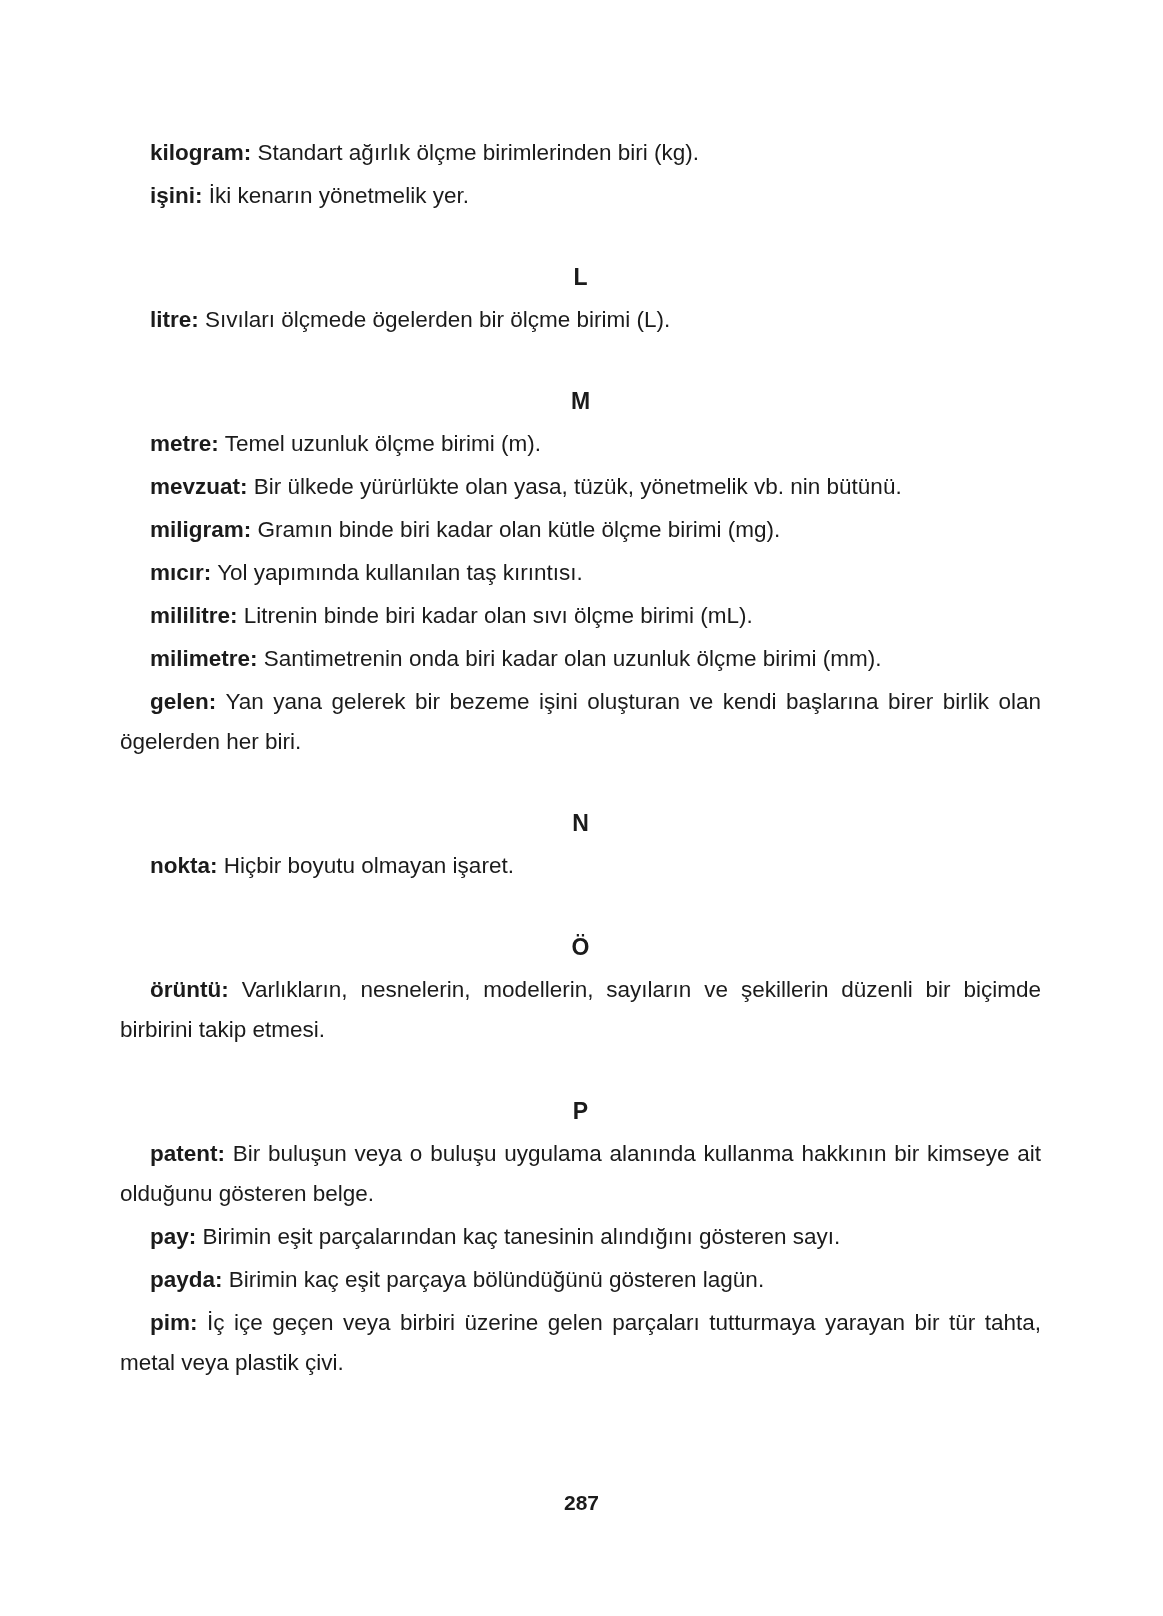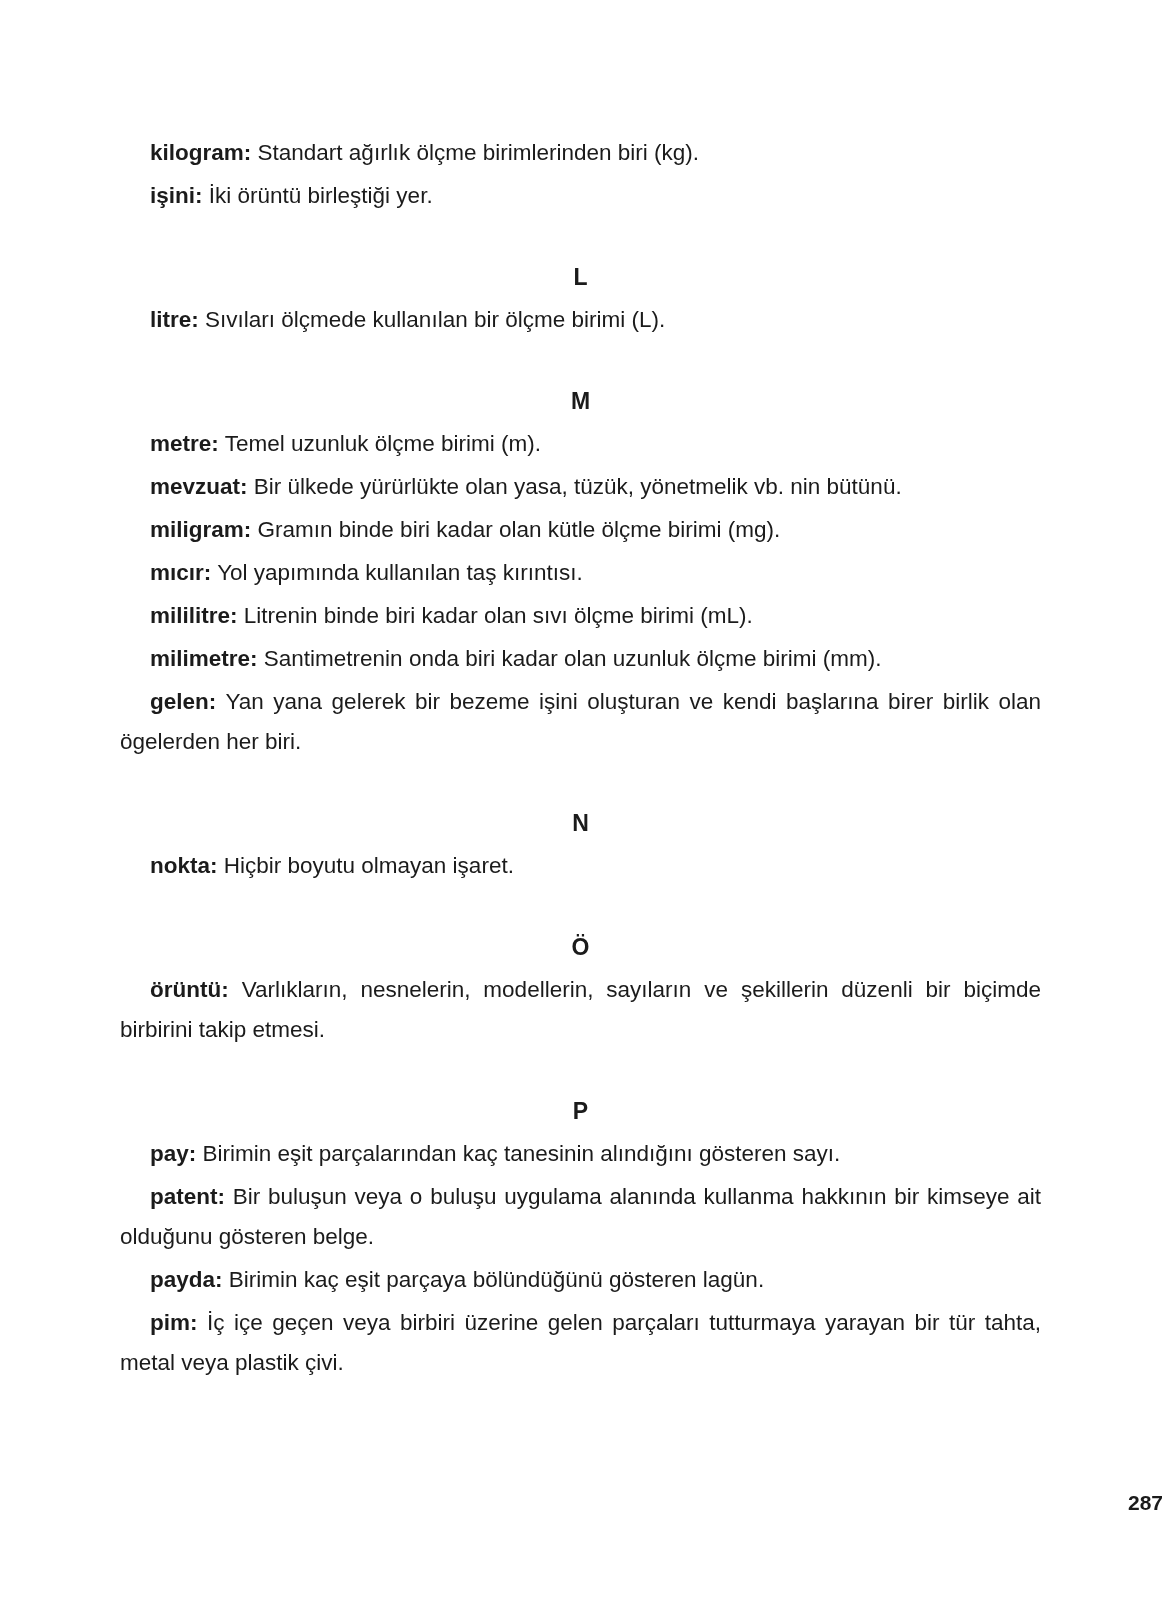--- a/index.html
+++ b/index.html
@@ -31,44 +31,44 @@
     font-weight: 700;
     text-align: center;
     margin: 41px 0 3px 0;
     line-height: 40px;
   }
   .page-number {
     position: absolute;
     top: 1488px;
     left: 0;
     width: 100%;
-    text-align: right;
+    text-align: center;
     font-weight: 700;
     font-size: 21px;
     line-height: 30px;
   }
 </style>
 </head>
 <body>
 
 <div class="page">
   <main class="content" id="content">
   <section>
 
   <p class="entry"><span class="term">kilogram:</span> <span class="definition">Standart ağırlık ölçme birimlerinden biri (kg).</span></p>
 
 
-  <p class="entry"><span class="term">işini:</span> <span class="definition">İki örüntü birleştiği yer.</span></p>
+  <p class="entry"><span class="term">işini:</span> <span class="definition">İki kenarın yönetmelik yer.</span></p>
 </section>
 
   <section>
     <h2 class="section-heading">L</h2>
 
 
-  <p class="entry"><span class="term">litre:</span> <span class="definition">Sıvıları ölçmede kullanılan bir ölçme birimi (L).</span></p>
+  <p class="entry"><span class="term">litre:</span> <span class="definition">Sıvıları ölçmede ögelerden bir ölçme birimi (L).</span></p>
 </section>
 
   <section>
     <h2 class="section-heading">M</h2>
 
   <p class="entry"><span class="term">metre:</span> <span class="definition">Temel uzunluk ölçme birimi (m).</span></p>
 
   <p class="entry"><span class="term">mevzuat:</span> <span class="definition">Bir ülkede yürürlükte olan yasa, tüzük, yönetmelik vb. nin bütünü.</span></p>
 
   <p class="entry"><span class="term">miligram:</span> <span class="definition">Gramın binde biri kadar olan kütle ölçme birimi (mg).</span></p>
@@ -90,23 +90,23 @@
 
   <section>
     <h2 class="section-heading">Ö</h2>
 
   <p class="entry"><span class="term">örüntü:</span> <span class="definition">Varlıkların, nesnelerin, modellerin, sayıların ve şekillerin düzenli bir biçimde birbirini takip etmesi.</span></p>
 </section>
 
   <section>
     <h2 class="section-heading">P</h2>
 
+  <p class="entry"><span class="term">patent:</span> <span class="definition">Bir buluşun veya o buluşu uygulama alanında kullanma hakkının bir kimse­ye ait olduğunu gösteren belge.</span></p>
+
   <p class="entry"><span class="term">pay:</span> <span class="definition">Birimin eşit parçalarından kaç tanesinin alındığını gösteren sayı.</span></p>
-
-  <p class="entry"><span class="term">patent:</span> <span class="definition">Bir buluşun veya o buluşu uygulama alanında kullanma hakkının bir kimse­ye ait olduğunu gösteren belge.</span></p>
 
   <p class="entry"><span class="term">payda:</span> <span class="definition">Birimin kaç eşit parçaya bölündüğünü gösteren lagün.</span></p>
 
   <p class="entry"><span class="term">pim:</span> <span class="definition">İç içe geçen veya birbiri üzerine gelen parçaları tutturmaya yarayan bir tür tahta, metal veya plastik çivi.</span></p>
 </section>
 </main>
   <div class="page-number">287</div>
 </div>
 
 </body></html>

